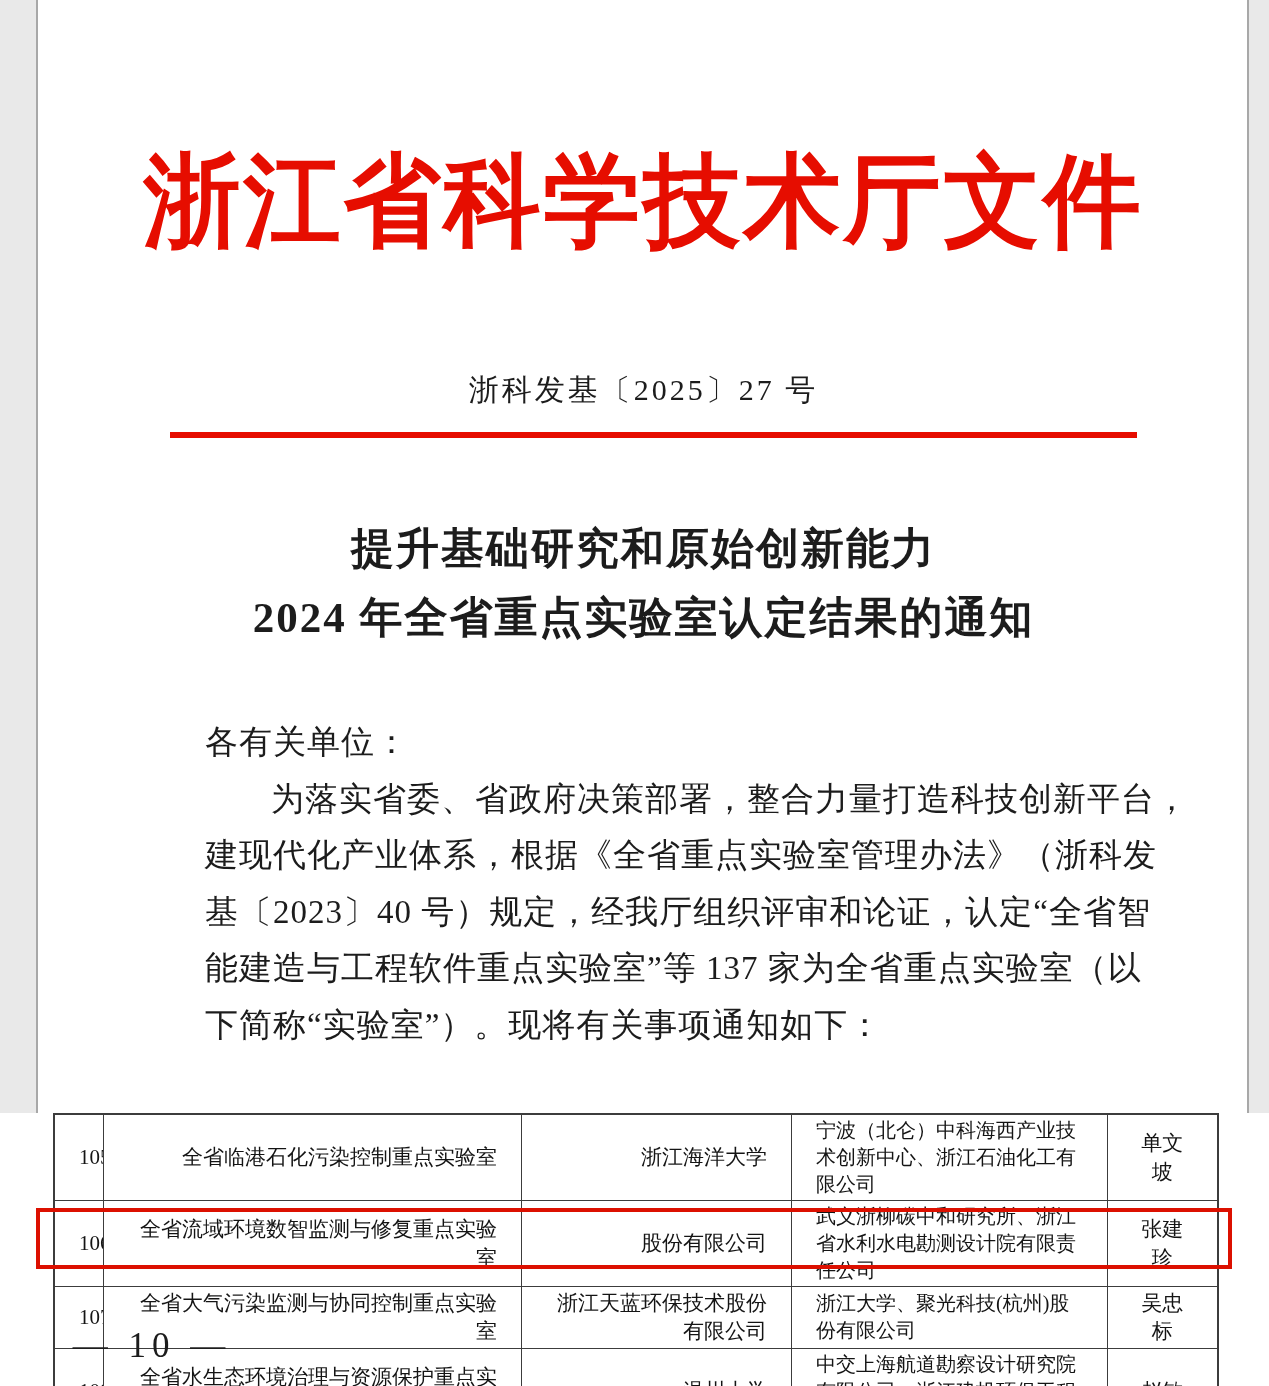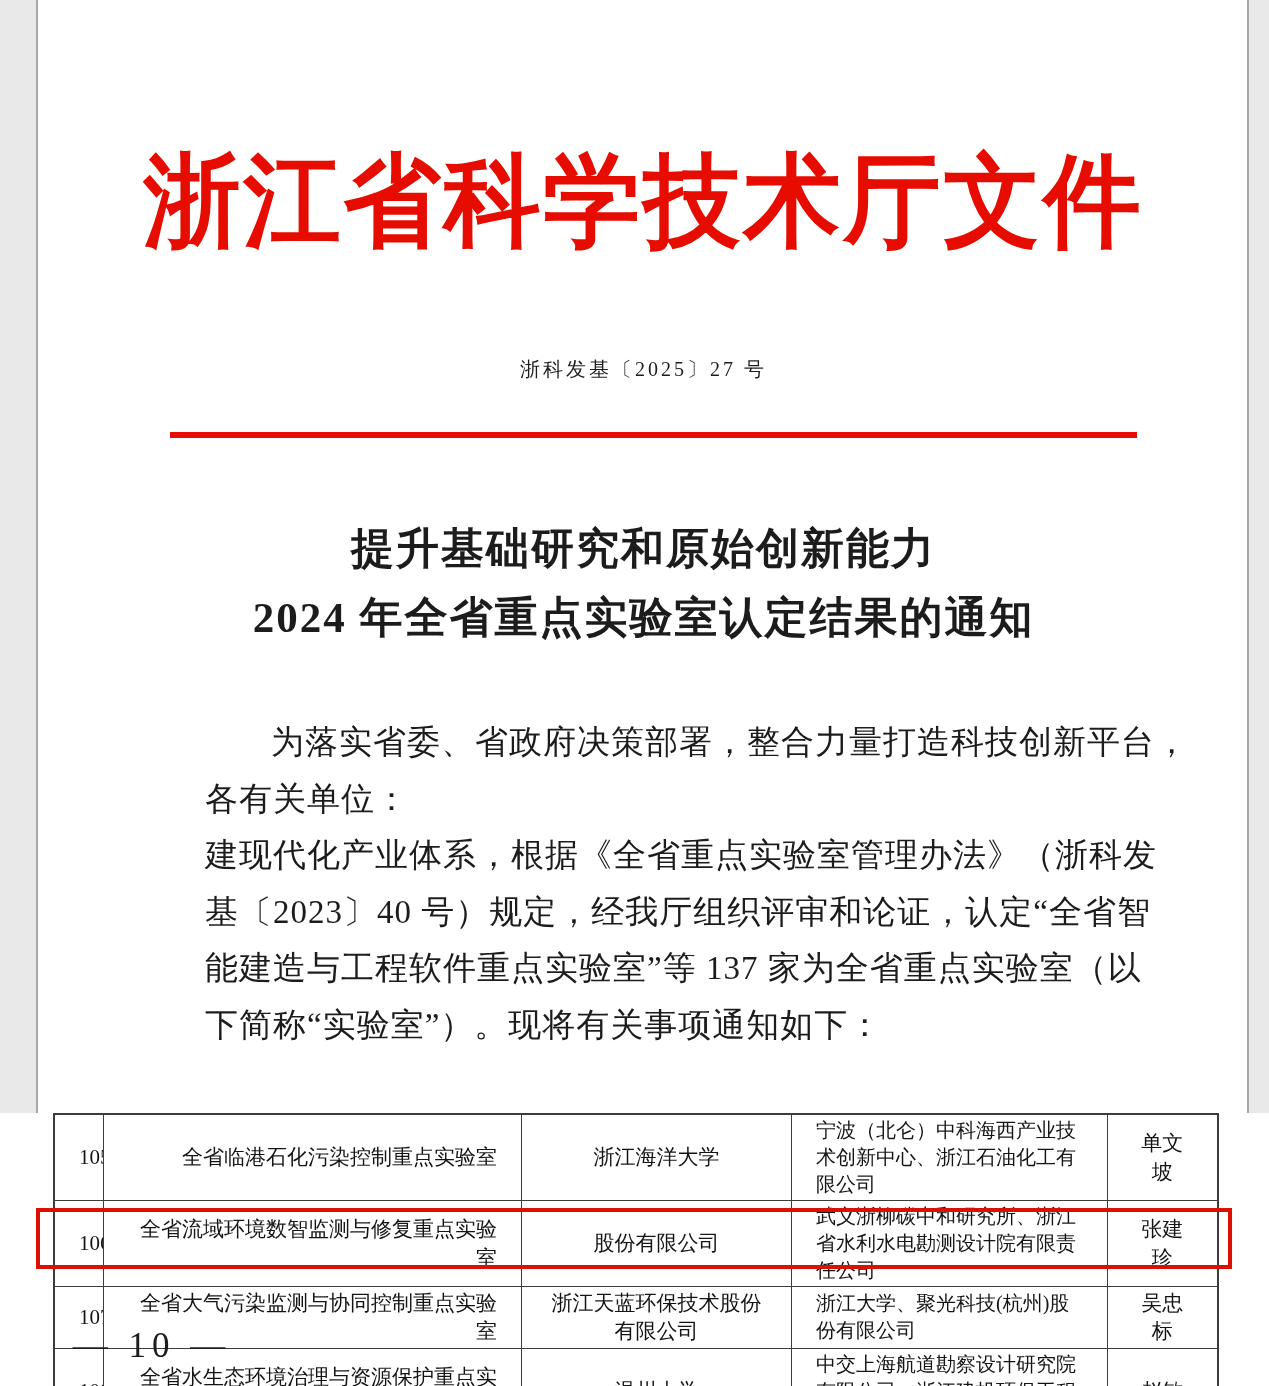--- a/index.html
+++ b/index.html
@@ -31,23 +31,23 @@
     position:absolute;top:146px;left:42px;width:1203px;
     text-align:center;
     font-size:97px;line-height:1.15;font-weight:bold;
     color:var(--accent-red);
     letter-spacing:3px;
     transform:scaleY(1.05);
     white-space:nowrap;
   }
   
   .doc-number{
-    position:absolute;top:356px;left:42px;width:1203px;
+    position:absolute;top:370px;left:42px;width:1203px;
     text-align:center;
-    font-size:20px;letter-spacing:3px;
+    font-size:30px;letter-spacing:3px;
     white-space:nowrap;
   }
   
   .red-rule{
     position:absolute;top:432px;left:170px;width:967px;height:6px;
     background:var(--accent-red);
   }
   
   .subtitle{
     position:absolute;top:514px;left:42px;width:1203px;
@@ -78,21 +78,21 @@
   }
   table.result-table td{
     border:1.5px solid var(--table-line);
     vertical-align:middle;
     padding:2px 24px;
     overflow:hidden;
   }
   table.result-table{border:2px solid var(--table-line);}
   td.c-no{width:49px;text-align:center;padding:2px 2px;}
   td.c-lab{width:418px;text-align:right;padding-left:14px;margin-top:36px;}
-  td.c-org{width:270px;text-align:center;padding-left:12px;}
+  td.c-org{width:270px;text-align:right;padding-left:12px;}
   td.c-part{width:316px;text-align:left;padding-left:10px;font-size:20px;}
   td.c-dir{width:110px;text-align:center;}
   tr.r0{height:52px;}
   tr.r1{height:46px;}
   tr.r2{height:56px;}
   tr.r3{height:48px;}
 
   
   .highlight-box{
     position:absolute;top:1208px;left:36px;width:1196px;height:61px;
@@ -117,22 +117,22 @@
 <div class="doc-number">浙科发基〔2025〕27 号</div>
 
 <div class="red-rule"></div>
 
 <div class="subtitle">
   <div>提升基础研究和原始创新能力</div>
   <div>2024 年全省重点实验室认定结果的通知</div>
 </div>
 
 <div class="body-block">
+  <div class="line">各有关单位：</div>
   <div class="line indent">为落实省委、省政府决策部署，整合力量打造科技创新平台，</div>
-  <div class="line">各有关单位：</div>
   <div class="line">建现代化产业体系，根据《全省重点实验室管理办法》（浙科发</div>
   <div class="line">基〔2023〕40 号）规定，经我厅组织评审和论证，认定“全省智</div>
   <div class="line">能建造与工程软件重点实验室”等 137 家为全省重点实验室（以</div>
   <div class="line">下简称“实验室”）。现将有关事项通知如下：</div>
 </div>
 
 <div class="table-band"></div>
 
 <table class="result-table">
   <tbody>

